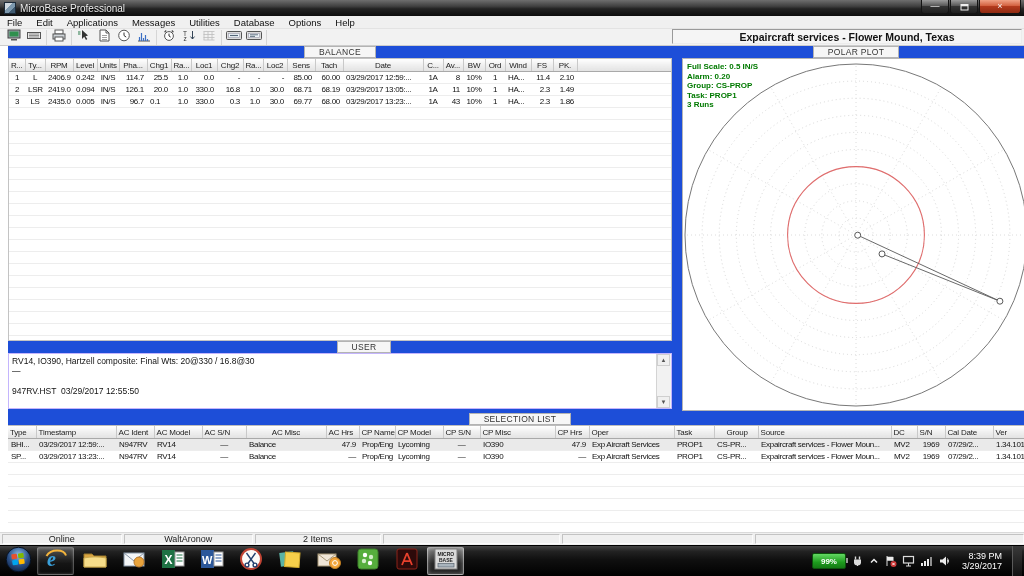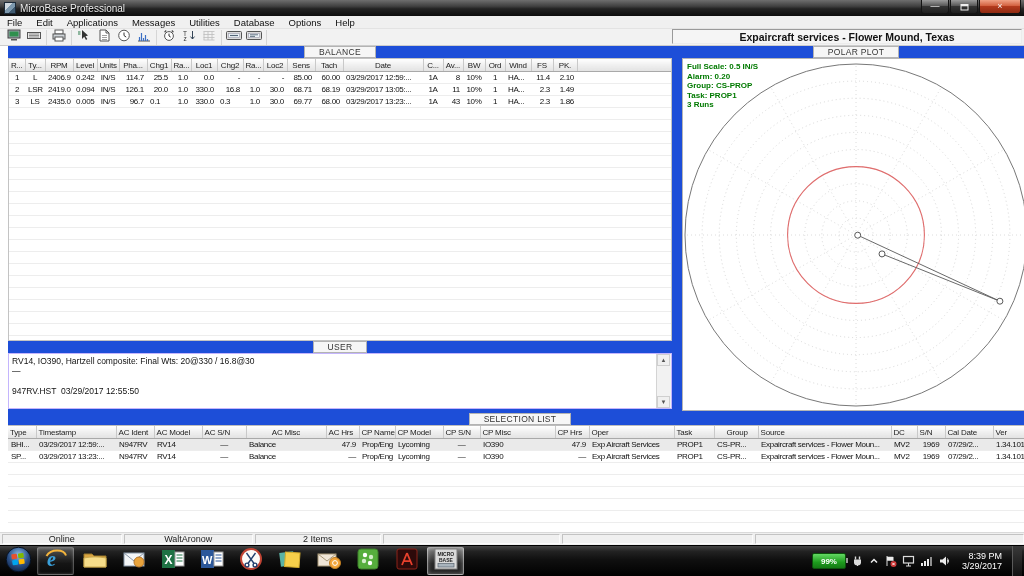--- a/index.html
+++ b/index.html
@@ -330,21 +330,21 @@
             <tr>
               <td style="text-align:center">3</td>
               <td style="text-align:center">LS</td>
               <td style="text-align:right">2435.0</td>
               <td style="text-align:right">0.005</td>
               <td style="text-align:center">IN/S</td>
               <td style="text-align:right">96.7</td>
               <td style="text-align:left">0.1</td>
               <td style="text-align:right">1.0</td>
               <td style="text-align:right">330.0</td>
-              <td style="text-align:left">0.3</td>
+              <td style="text-align:right">0.3</td>
               <td style="text-align:right">1.0</td>
               <td style="text-align:right">30.0</td>
               <td style="text-align:right">69.77</td>
               <td style="text-align:right">68.00</td>
               <td style="text-align:left">03/29/2017 13:23:...</td>
               <td style="text-align:center">1A</td>
               <td style="text-align:right">43</td>
               <td style="text-align:center">10%</td>
               <td style="text-align:center">1</td>
               <td style="text-align:left">HA...</td>
@@ -849,21 +849,21 @@
               <td></td>
               <td></td>
               <td></td>
               <td></td>
               <td></td>
             </tr>
           </tbody>
         </table>
       </div>
 
-    <div class="label-row" style="left:0;top:295px;width:664px;">
+    <div class="label-row" style="left:0;top:295px;width:664px;padding-left:24px;">
       <span class="sect-label">USER</span>
     </div>
     <div class="user-wrap">
       <div class="user-lines" id="user-lines"><div>RV14, IO390, Hartzell composite: Final Wts: 20@330 / 16.8@30</div><div>—</div><div>&nbsp;</div><div>947RV.HST  03/29/2017 12:55:50</div></div>
       <div class="vscroll">
         <div class="vs-btn up">▲</div>
         <div class="vs-btn down">▼</div>
       </div>
     </div>
 

